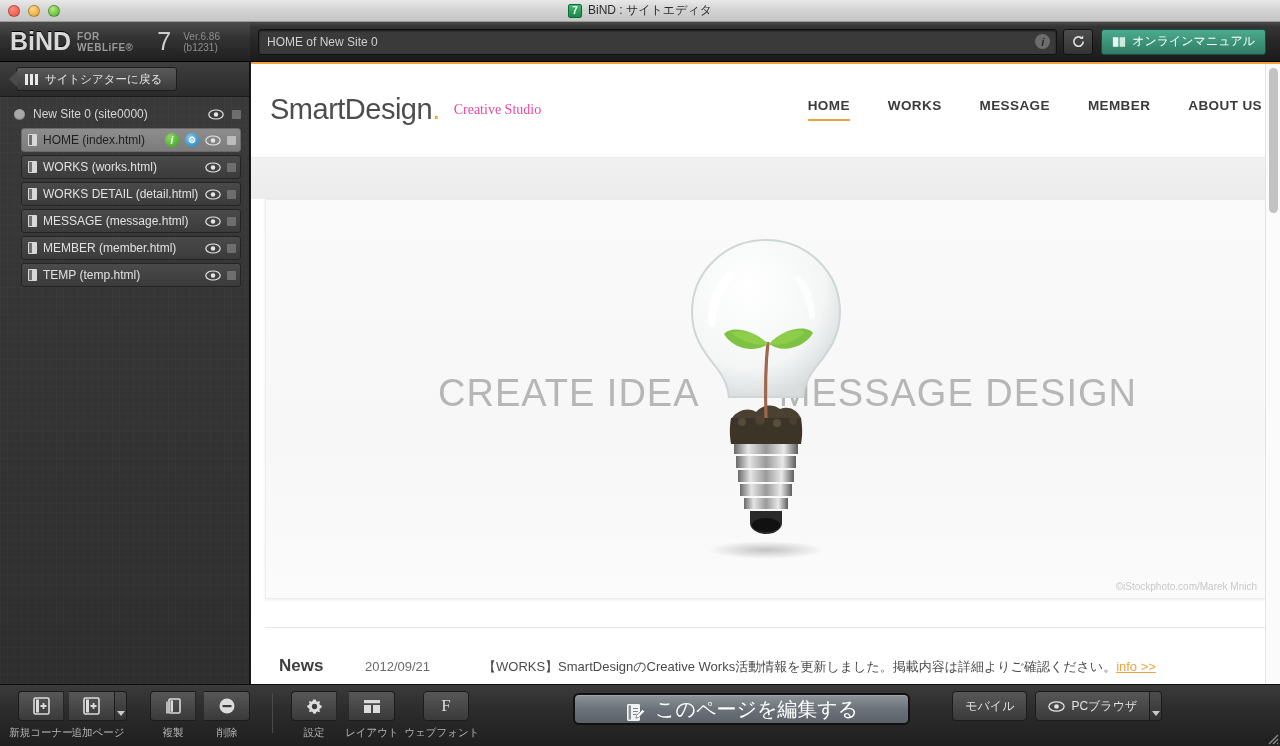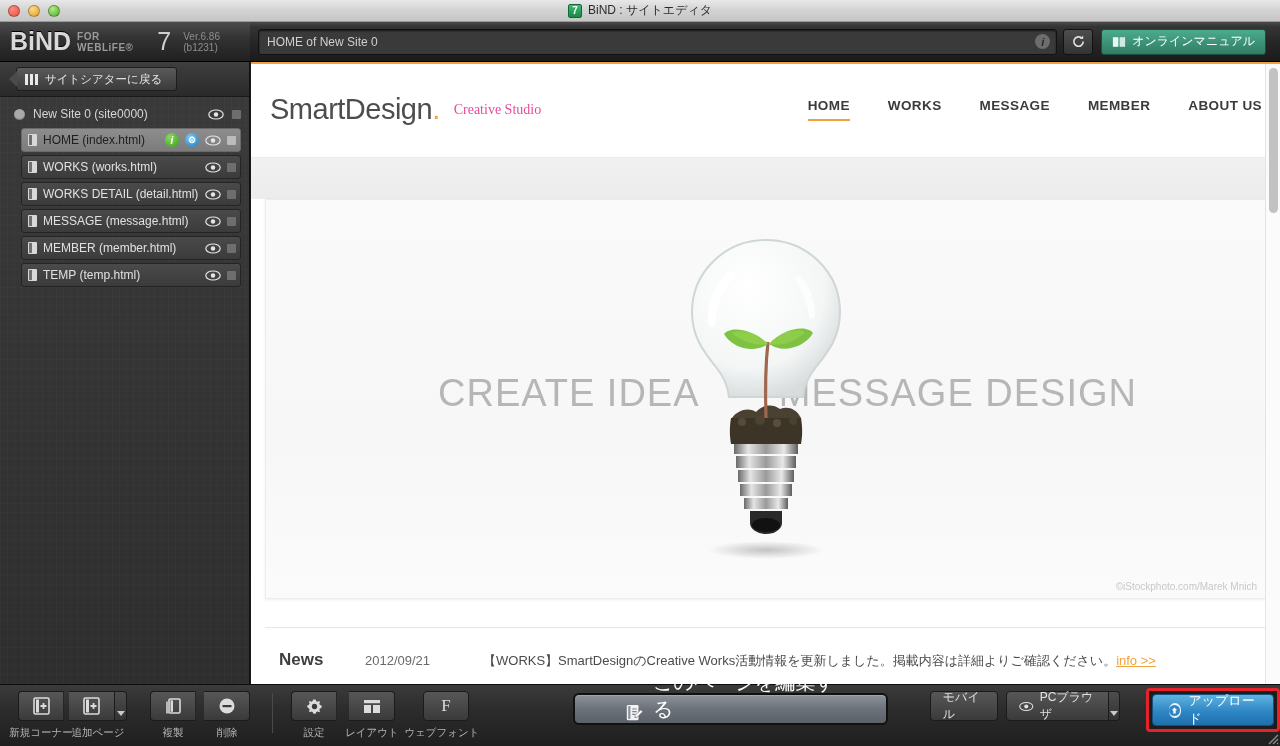--- a/index.html
+++ b/index.html
@@ -200,21 +200,21 @@
     border: 1px solid #ededed; box-shadow: 0 1px 3px rgba(0,0,0,.07);
     position: relative; display: flex; align-items: center; justify-content: center;
   }
   .hero-txt { font-size: 38px; color: #b6b6b6; font-weight: 300; letter-spacing: 1px; white-space: nowrap; }
   .hero-txt.left { position: absolute; left: 172px; top: 172px; }
   .hero-txt.right { position: absolute; right: 128px; top: 172px; }
   .bulb { position: absolute; left: 50%; transform: translateX(-50%); top: 32px; }
   .credit { position: absolute; right: 8px; bottom: 6px; font-size: 10px; color: #c8c8c8; }
 
   .news {
-    margin: 28px 14px 0; border-top: 1px solid #e6e6e6; padding-top: 22px;
+    margin: 28px 14px 0; border-top: 1px solid #e6e6e6; padding-top: 28px;
     display: flex; align-items: baseline; gap: 0;
   }
   .news-h { font-size: 17px; font-weight: bold; color: #3f3f3f; width: 100px; padding-left: 14px; }
   .news-date { font-size: 13px; color: #6a6a6a; width: 118px; }
   .news-body { font-size: 13px; color: #4a4a4a; }
   .news-link { color: #f0a33c; text-decoration: underline; font-size: 13px; }
 
   
   .scrollbar {
     position: absolute; right: 0; top: 62px; width: 15px; height: 622px;
@@ -529,29 +529,18 @@
             <ellipse cx="10" cy="6.5" rx="9" ry="5.6" fill="none" stroke="#e2e2e2" stroke-width="1.5"></ellipse>
             <circle cx="10" cy="6.5" r="2.8" fill="#e2e2e2"></circle>
           </svg>
         <span>PCブラウザ</span>
       </div>
       <div class="caret-btn">
           <span class="caret"></span>
         </div>
     </div>
 
-    <div class="uploadhl" style="margin-left:26px">
-      <div class="uploadbtn">
-        <span class="up-ico">
-          <svg width="11" height="11" viewBox="0 0 12 12">
-              <circle cx="6" cy="6" r="6" fill="#2e86c4"></circle>
-              <path d="M6 2.6l3 3.2H7.3V9.4H4.7V5.8H3z" fill="#ffffff"></path>
-            </svg>
-        </span>
-        <span>アップロード</span>
-      </div>
-    </div>
 
     <svg class="grip" viewBox="0 0 14 14">
       <path d="M13 4L4 13M13 8l-5 5M13 12l-1 1" stroke="#8b8b8b" stroke-width="1.3"></path>
     </svg>
   </div>
 </div>
 
 </body></html>

